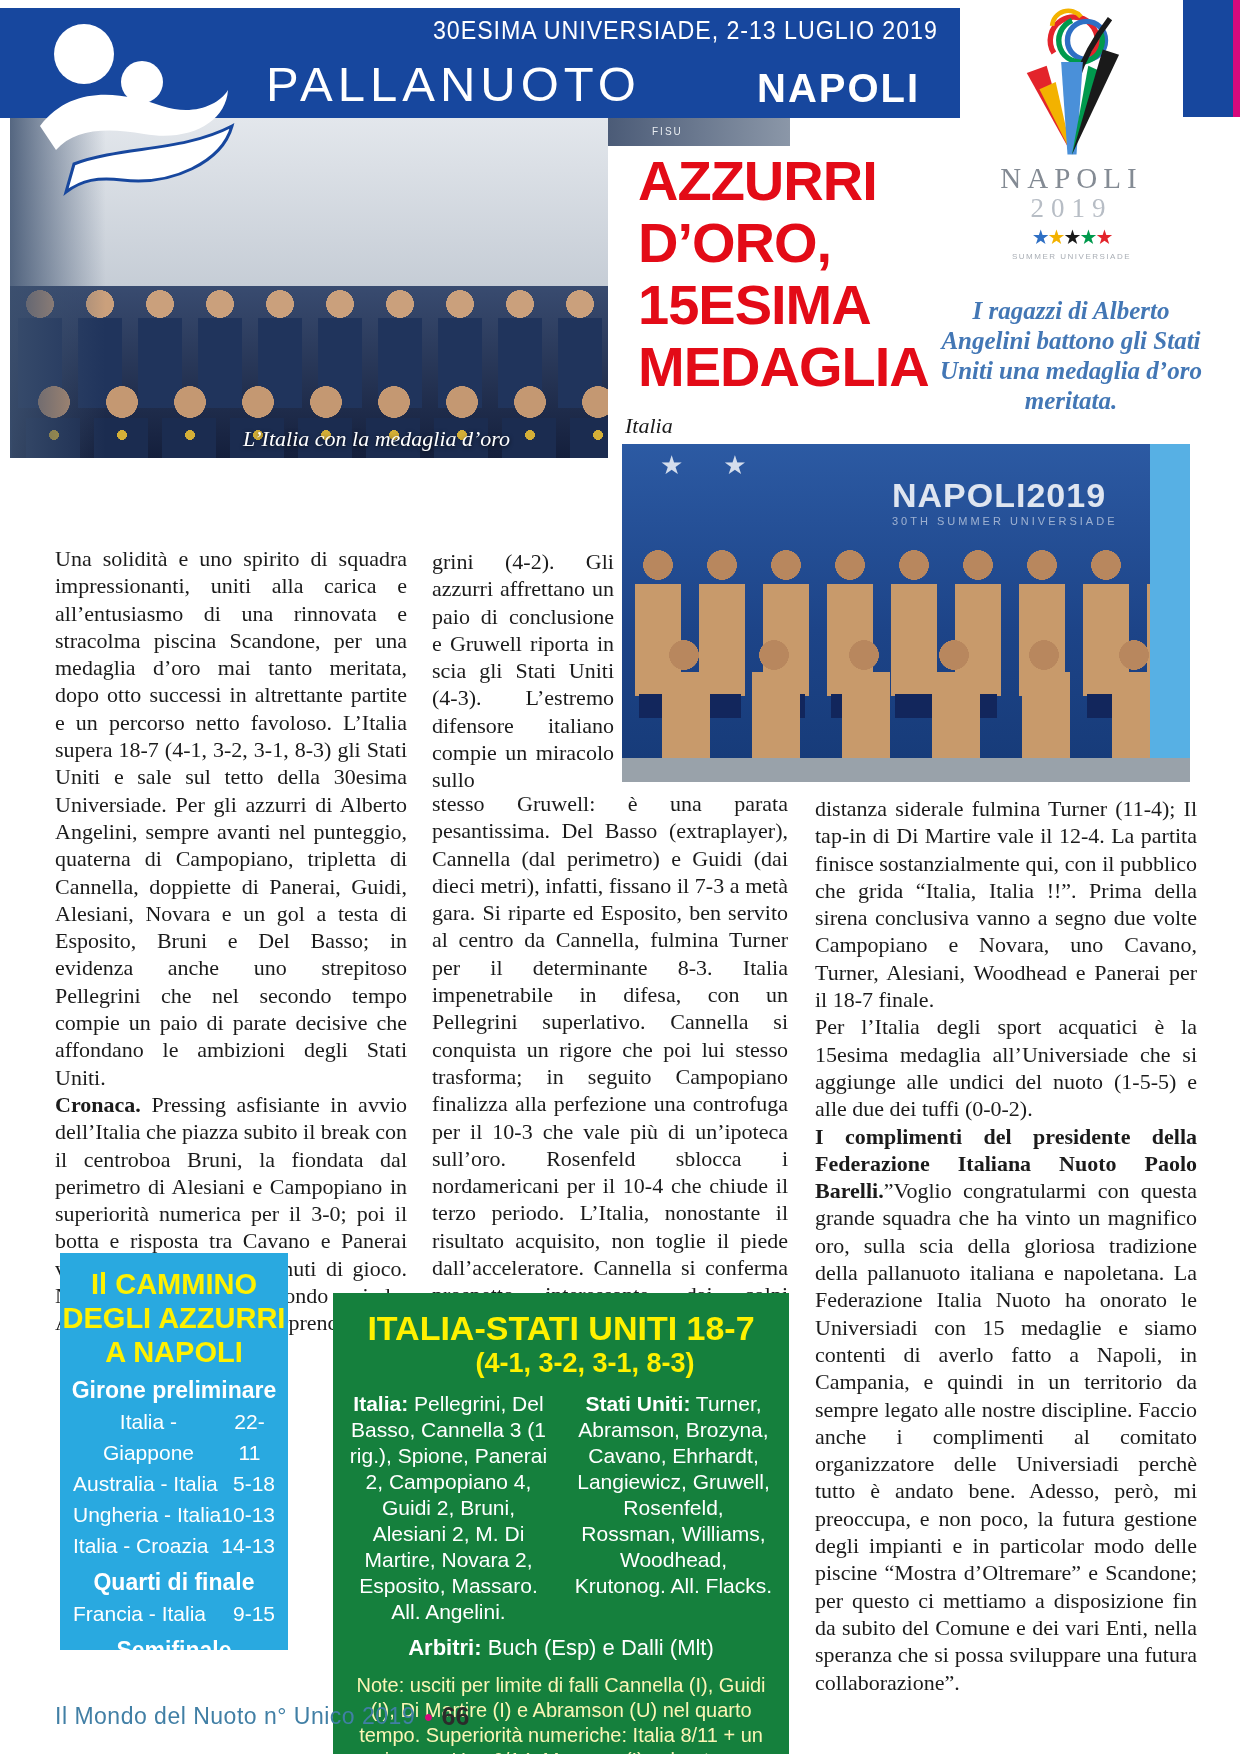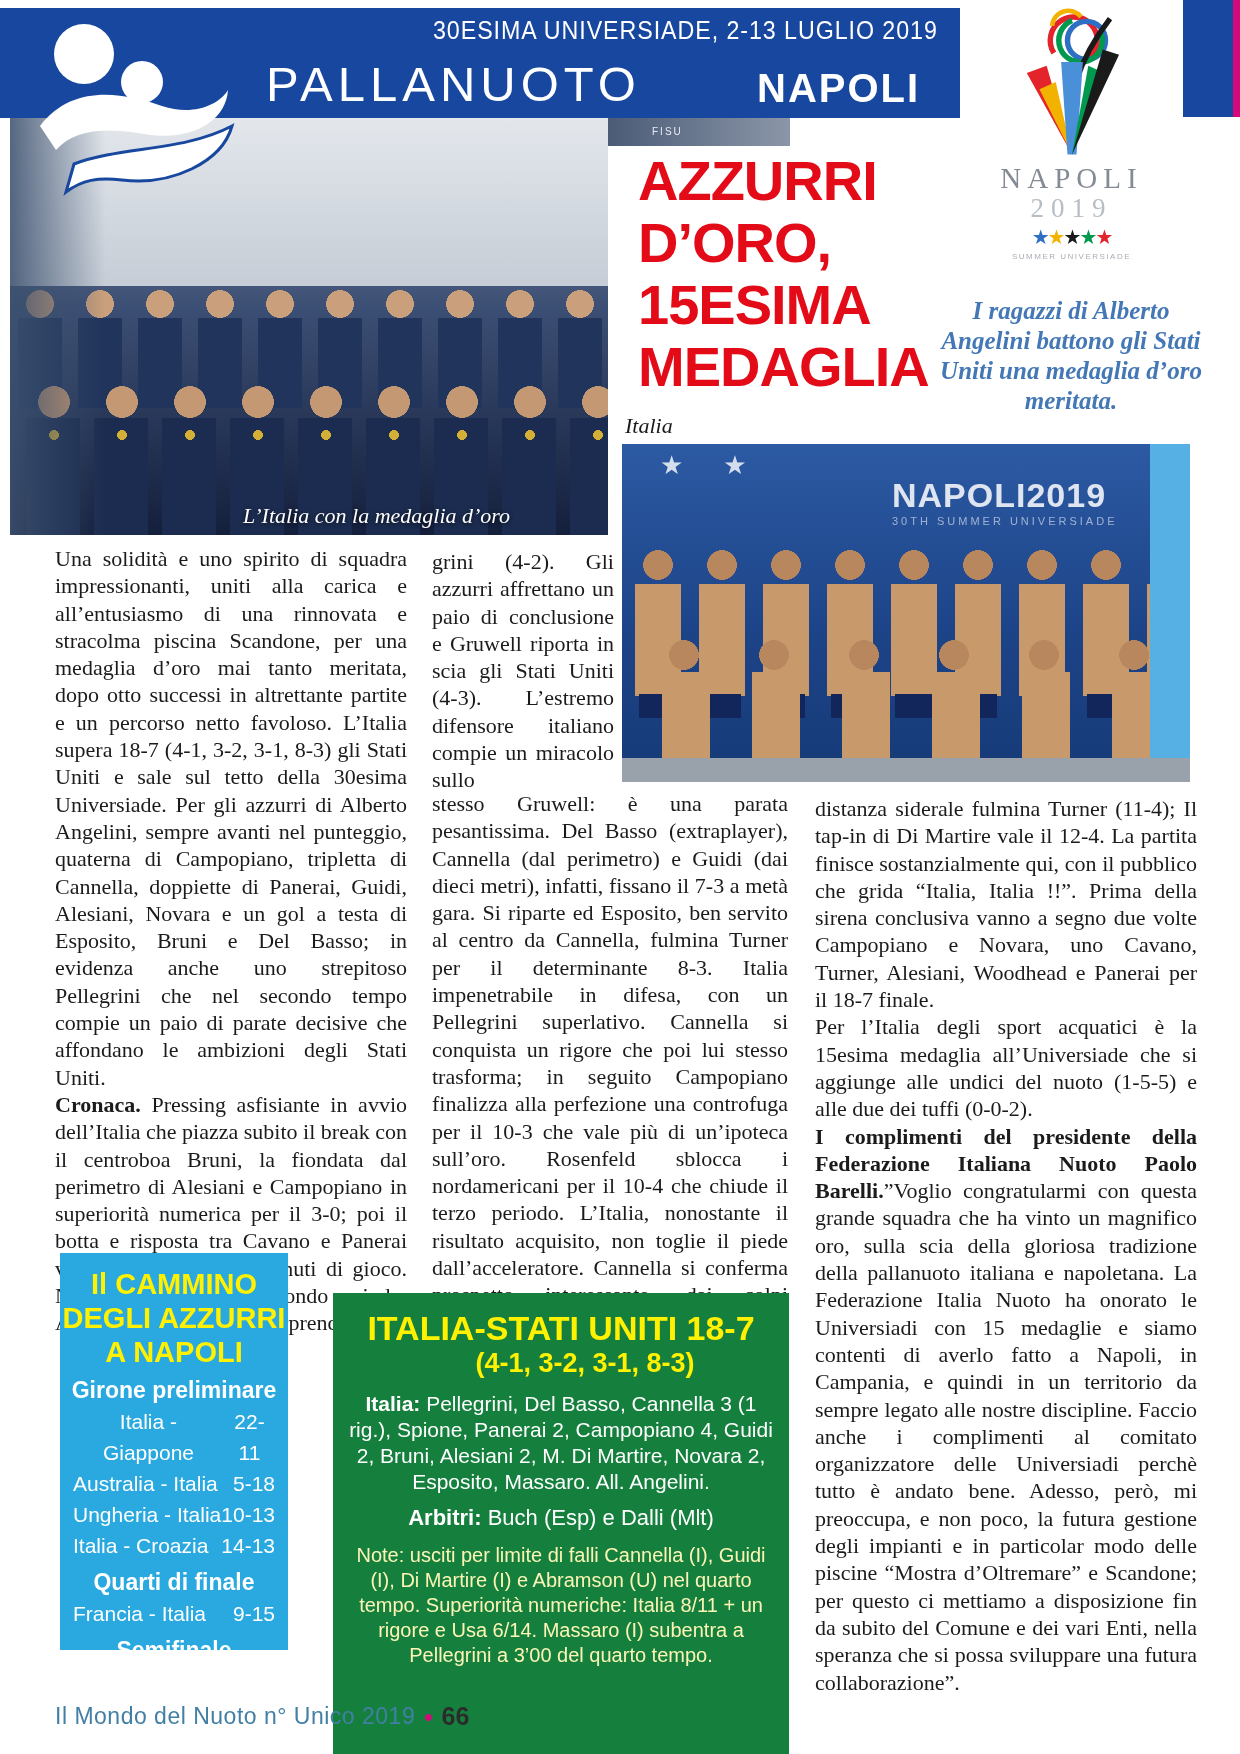--- a/index.html
+++ b/index.html
@@ -30,21 +30,21 @@
   .event-logo .tagline{font-size:8px;color:#a9aeb5;letter-spacing:1.5px;margin-top:3px;}
 
   
   .headline{position:absolute;left:638px;top:150px;width:370px;color:#E30B17;
             font-size:56px;line-height:62px;font-weight:700;letter-spacing:-1px;}
   .standfirst{position:absolute;left:940px;top:296px;width:262px;text-align:center;
               font-family:Liberation Serif, serif;font-style:italic;font-weight:700;
               font-size:25px;line-height:30px;color:#4377B5;}
 
   
-  .photo1{position:absolute;left:10px;top:118px;width:598px;height:417px;overflow:hidden;
+  .photo1{position:absolute;left:10px;top:118px;width:598px;height:340px;overflow:hidden;
     background:
       linear-gradient(90deg, rgba(60,80,110,.85), rgba(60,80,110,0) 16%),
       radial-gradient(circle 16px at 34px 16px, #c49872 98%, transparent) 10px 268px / 68px 34px repeat-x,
       radial-gradient(circle 5px at 34px 5px, #d4af37 98%, transparent) 10px 312px / 68px 10px repeat-x,
       linear-gradient(90deg, transparent 0 6px, #1b2c50 6px 60px, transparent 60px) 10px 300px / 68px 130px repeat-x,
       radial-gradient(circle 14px at 30px 14px, #caa07c 98%, transparent) 0 172px / 60px 30px repeat-x,
       linear-gradient(90deg, transparent 0 8px, #20345c 8px 52px, transparent 52px) 0 200px / 60px 90px repeat-x,
       linear-gradient(#e3e7ec, #c6cdd6) 0 0 / 100% 168px no-repeat,
       linear-gradient(180deg, #8d99a8 0%, #3c4f74 45%, #141f3c 100%);}
   .photo1-cap{position:absolute;bottom:6px;left:150px;right:15px;text-align:center;
@@ -230,20 +230,21 @@
       </div>
     <div class="sec">Finale</div>
 
   </div>
 
   <div class="box2">
     <div class="title">ITALIA-STATI UNITI 18-7</div>
     <div class="subtitle">(4-1, 3-2, 3-1, 8-3)</div>
     <div class="rosters">
       <div><span class="b">Italia:</span><span> Pellegrini, Del Basso, Cannella 3 (1 rig.), Spione, Panerai 2, Campopiano 4, Guidi 2, Bruni, Alesiani 2, M. Di Martire, Novara 2, Esposito, Massaro. All. Angelini.</span></div>
+      <div><span class="b">Stati Uniti:</span><span> Turner, Abramson, Brozyna, Cavano, Ehrhardt, Langiewicz, Gruwell, Rosenfeld, Rossman, Williams, Woodhead, Krutonog. All. Flacks.</span></div>
     </div>
     <div class="refs"><span class="b">Arbitri:</span><span> Buch (Esp) e Dalli (Mlt)</span></div>
     <div class="note">Note: usciti per limite di falli Cannella (I), Guidi (I), Di Martire (I) e Abramson (U) nel quarto tempo. Superiorità numeriche: Italia 8/11 + un rigore e Usa 6/14. Massaro (I) subentra a Pellegrini a 3’00 del quarto tempo.</div>
   </div>
 
   <div class="footer">
     <span class="pub">Il Mondo del Nuoto n° Unico 2019</span>
     <span class="dot">•</span>
     <span class="pg">66</span>
   </div>

